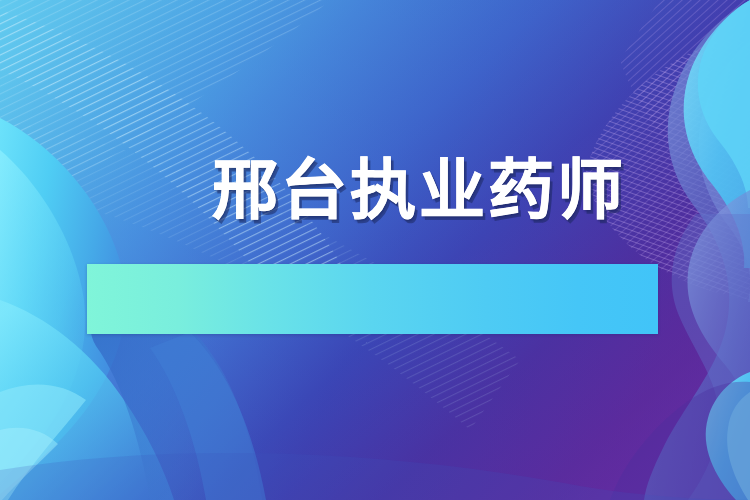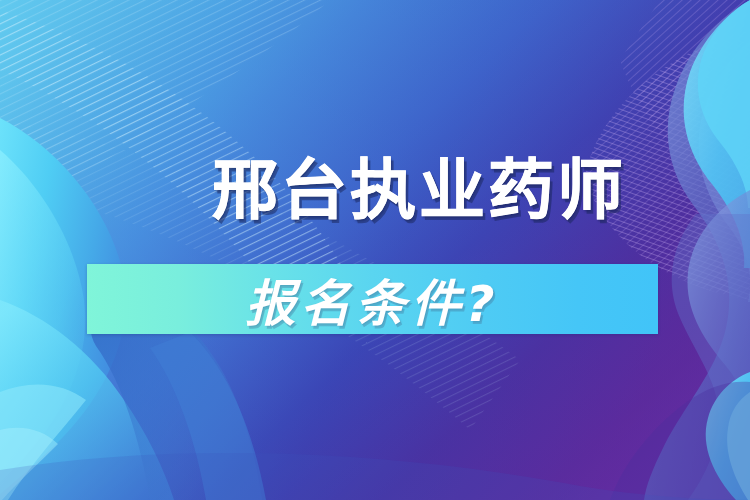--- a/index.html
+++ b/index.html
@@ -232,15 +232,14 @@
     <path d="M610,500 C624,462 652,428 684,404 C708,386 730,380 750,382 L750,500 Z" fill="#4a2f9f" opacity="0.35"></path>
 
     <path d="M0,470 C180,440 400,452 580,486 C640,496 700,500 750,500 L750,500 L0,500 Z" fill="#3a53bd" opacity="0.20"></path>
   </svg>
 
   <div id="subtitle-band"></div>
 
   <div id="text-stack">
     <div id="title-line">邢台执业药师</div>
   </div>
-  <div id="subtitle-text">报名条件?</div>
 
 </div>
 
 </body></html>

